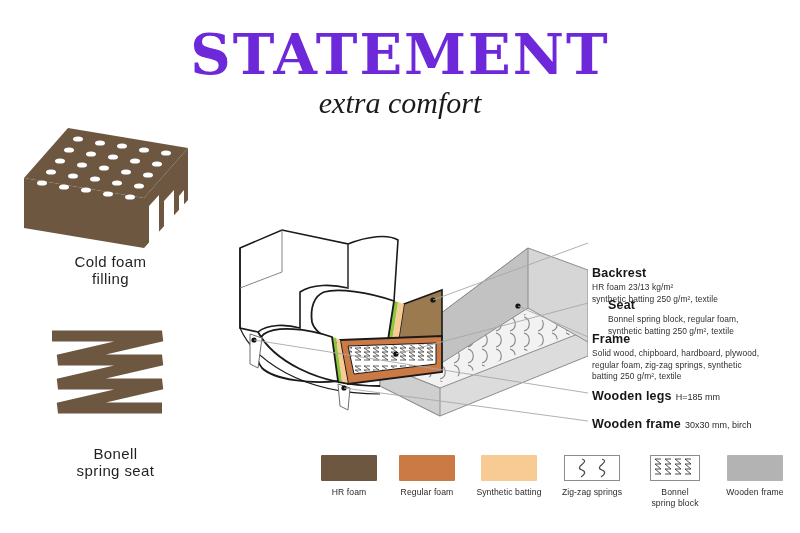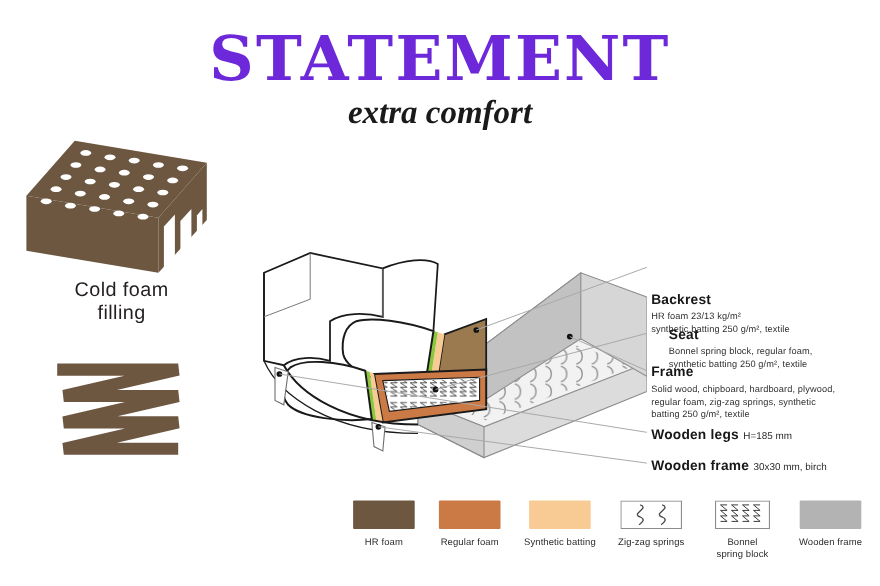--- a/index.html
+++ b/index.html
@@ -25,28 +25,27 @@
     line-height:1;
   }
   .subtitle{
     position:absolute;left:0;top:88px;width:800px;
     text-align:center;
     font-family:"Liberation Serif", serif;
     font-style:italic;
     font-size:30px;
     color:#1a1a1a;
     line-height:1;
-    font-weight:bold;
   }
 
   
   .left-cap{
     position:absolute;
     text-align:center;
-    font-size:18px;
+    font-size:15px;
     font-weight:300;
     letter-spacing:.4px;
     line-height:1.15;
     color:#231f20;
     white-space:pre-line;
   }
   #cap-coldfoam{left:8px;top:253px;width:205px;}
   #cap-bonell{left:8px;top:445px;width:215px;}
 
   
@@ -131,20 +130,22 @@
     </svg>
   </div>
   <div class="left-cap" id="cap-coldfoam">Cold foam
 filling</div>
 
   <div style="position:absolute;left:44px;top:330px;">
     <svg width="140" height="96" viewBox="0 0 140 96" class="noclick">
       <path d="M8,6 L118,6 L14,30 L118,30 L14,54 L118,54 L14,78 L118,78" fill="none" stroke="#6d5740" stroke-width="11" stroke-linejoin="miter"></path>
     </svg>
   </div>
+  <div class="left-cap" id="cap-bonell">Bonell
+spring seat</div>
 
   <div style="position:absolute;left:228px;top:188px;">
     <svg width="360" height="240" viewBox="0 0 360 240" class="noclick">
       <defs>
         <pattern id="coilPat" x="0" y="0" width="9" height="22" patternUnits="userSpaceOnUse">
           <path d="M1,2 h6 M1,6 h6 M1,10 h6 M1,14 h6 M1,18 h6 M1,2 l6,4 M1,6 l6,4 M1,10 l6,4 M1,14 l6,4" stroke="#3a3a3a" stroke-width="0.8" fill="none"></path>
         </pattern>
         <pattern id="zzPat" x="0" y="0" width="14" height="16" patternUnits="userSpaceOnUse">
           <path d="M2,1 c7,2 7,12 0,14" stroke="#808080" stroke-width="1.1" fill="none"></path>
         </pattern>

